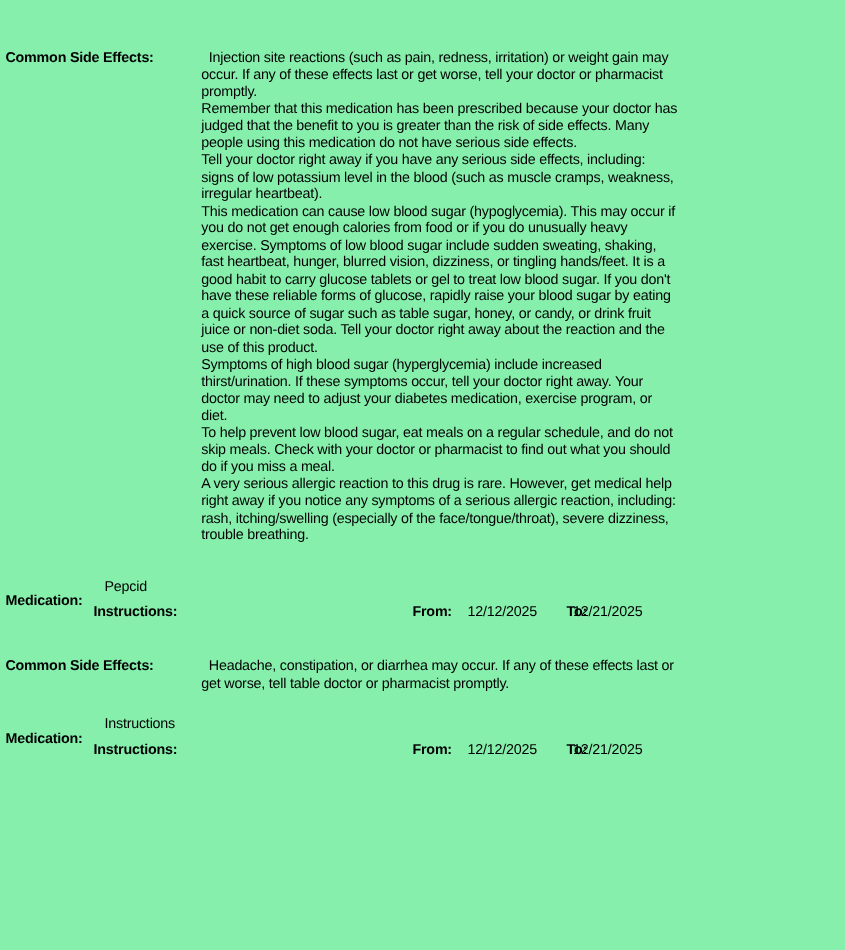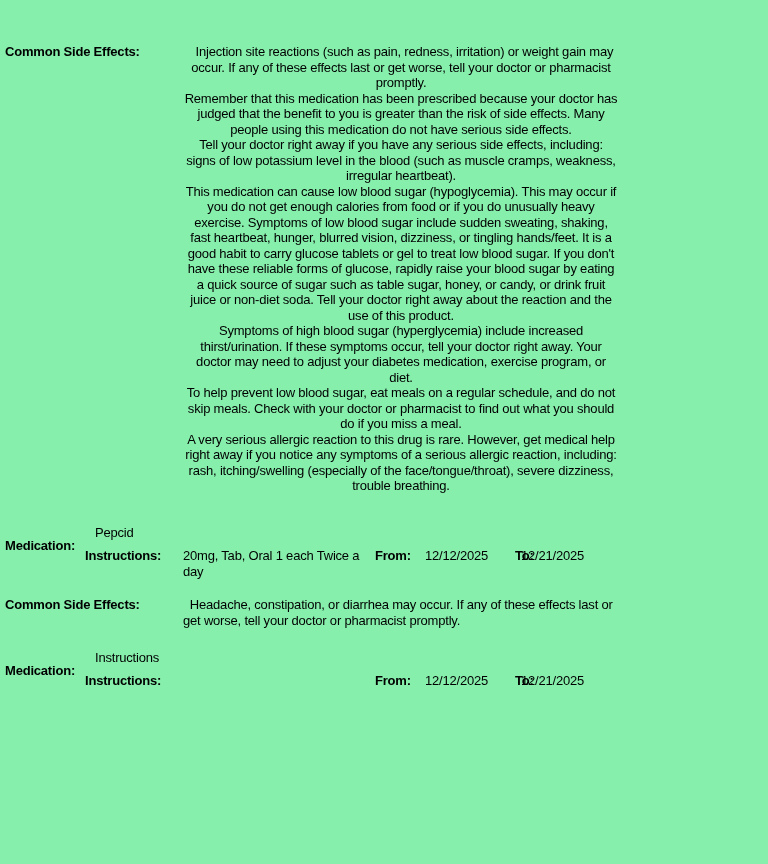--- a/index.html
+++ b/index.html
@@ -32,43 +32,42 @@
   .from-value { left: 425px; }
   .to-label { left: 515px; }
   .to-value { left: 521px; }
 </style>
 </head>
 <body>
 
 <div id="doc">
 
   <div class="abs bold se-label" style="top:44px;">Common Side Effects:</div>
-  <div class="abs se-body" style="top:44px;text-align:center;">
+  <div class="abs se-body" style="top:44px;">
     <div class="para">  Injection site reactions (such as pain, redness, irritation) or weight gain may occur. If any of these effects last or get worse, tell your doctor or pharmacist promptly.</div>
     <div class="para">Remember that this medication has been prescribed because your doctor has judged that the benefit to you is greater than the risk of side effects. Many people using this medication do not have serious side effects.</div>
     <div class="para">Tell your doctor right away if you have any serious side effects, including: signs of low potassium level in the blood (such as muscle cramps, weakness, irregular heartbeat).</div>
     <div class="para">This medication can cause low blood sugar (hypoglycemia). This may occur if you do not get enough calories from food or if you do unusually heavy exercise. Symptoms of low blood sugar include sudden sweating, shaking, fast heartbeat, hunger, blurred vision, dizziness, or tingling hands/feet. It is a good habit to carry glucose tablets or gel to treat low blood sugar. If you don't have these reliable forms of glucose, rapidly raise your blood sugar by eating a quick source of sugar such as table sugar, honey, or candy, or drink fruit juice or non-diet soda. Tell your doctor right away about the reaction and the use of this product.</div>
     <div class="para">Symptoms of high blood sugar (hyperglycemia) include increased thirst/urination. If these symptoms occur, tell your doctor right away. Your doctor may need to adjust your diabetes medication, exercise program, or diet.</div>
     <div class="para">To help prevent low blood sugar, eat meals on a regular schedule, and do not skip meals. Check with your doctor or pharmacist to find out what you should do if you miss a meal.</div>
     <div class="para">A very serious allergic reaction to this drug is rare. However, get medical help right away if you notice any symptoms of a serious allergic reaction, including: rash, itching/swelling (especially of the face/tongue/throat), severe dizziness, trouble breathing.</div>
   </div>
 
   <div class="abs bold med-label" style="top:525px;">Medication:</div>
   <div class="abs med-value" style="top:525px;">Pepcid</div>
 
   <div class="abs bold instr-label" style="top:548px;">Instructions:</div>
-  <div class="abs instr-value" style="top:548px;">20mg, Tab, Oral 1 each Twice a day</div>
   <div class="abs bold from-label" style="top:548px;">From:</div>
   <div class="abs from-value" style="top:548px;">12/12/2025</div>
   <div class="abs bold to-label" style="top:548px;">To:</div>
   <div class="abs to-value" style="top:548px;">12/21/2025</div>
 
   <div class="abs bold se-label" style="top:597px;">Common Side Effects:</div>
   <div class="abs se-body" style="top:597px;">
-    <div class="para">  Headache, constipation, or diarrhea may occur. If any of these effects last or get worse, tell your doctor or pharmacist promptly.</div>
+    <div class="para">  Headache, constipation, or diarrhea may occur. If any of these effects last or get worse, tell table doctor or pharmacist promptly.</div>
   </div>
 
   <div class="abs bold med-label" style="top:650px;">Medication:</div>
   <div class="abs med-value" style="top:650px;">Instructions</div>
 
   <div class="abs bold instr-label" style="top:673px;">Instructions:</div>
   <div class="abs bold from-label" style="top:673px;">From:</div>
   <div class="abs from-value" style="top:673px;">12/12/2025</div>
   <div class="abs bold to-label" style="top:673px;">To:</div>
   <div class="abs to-value" style="top:673px;">12/21/2025</div>

